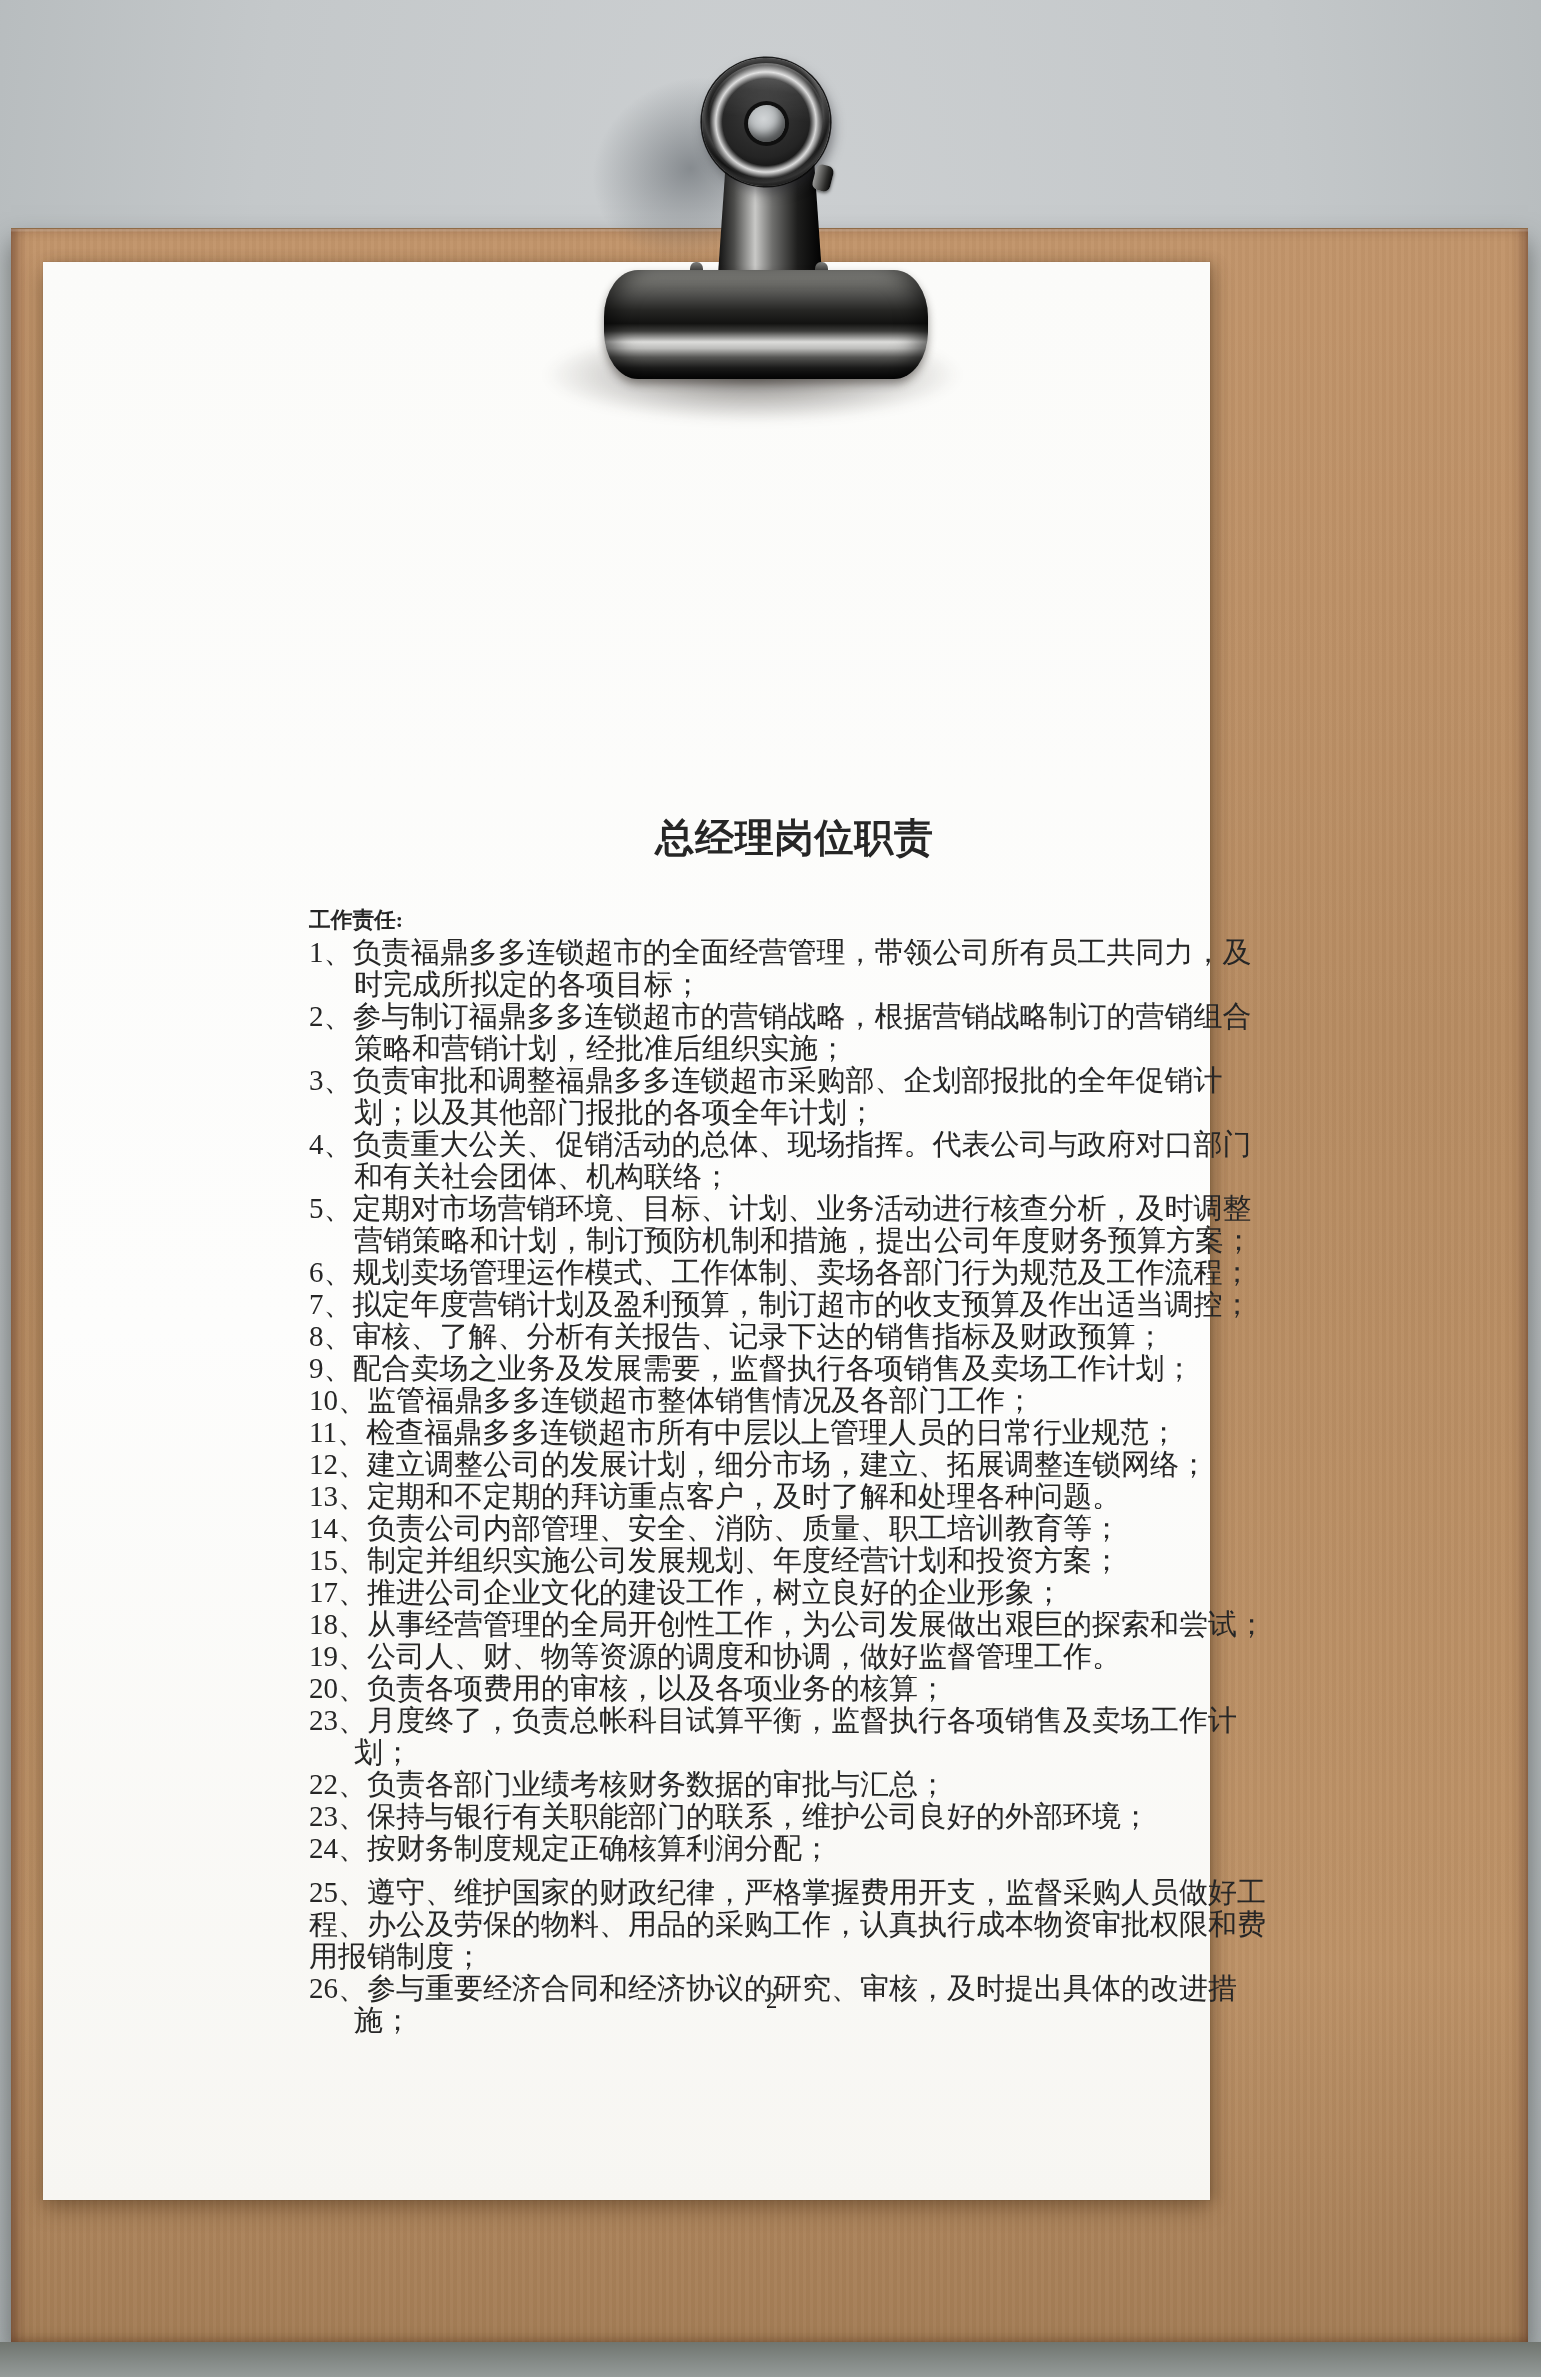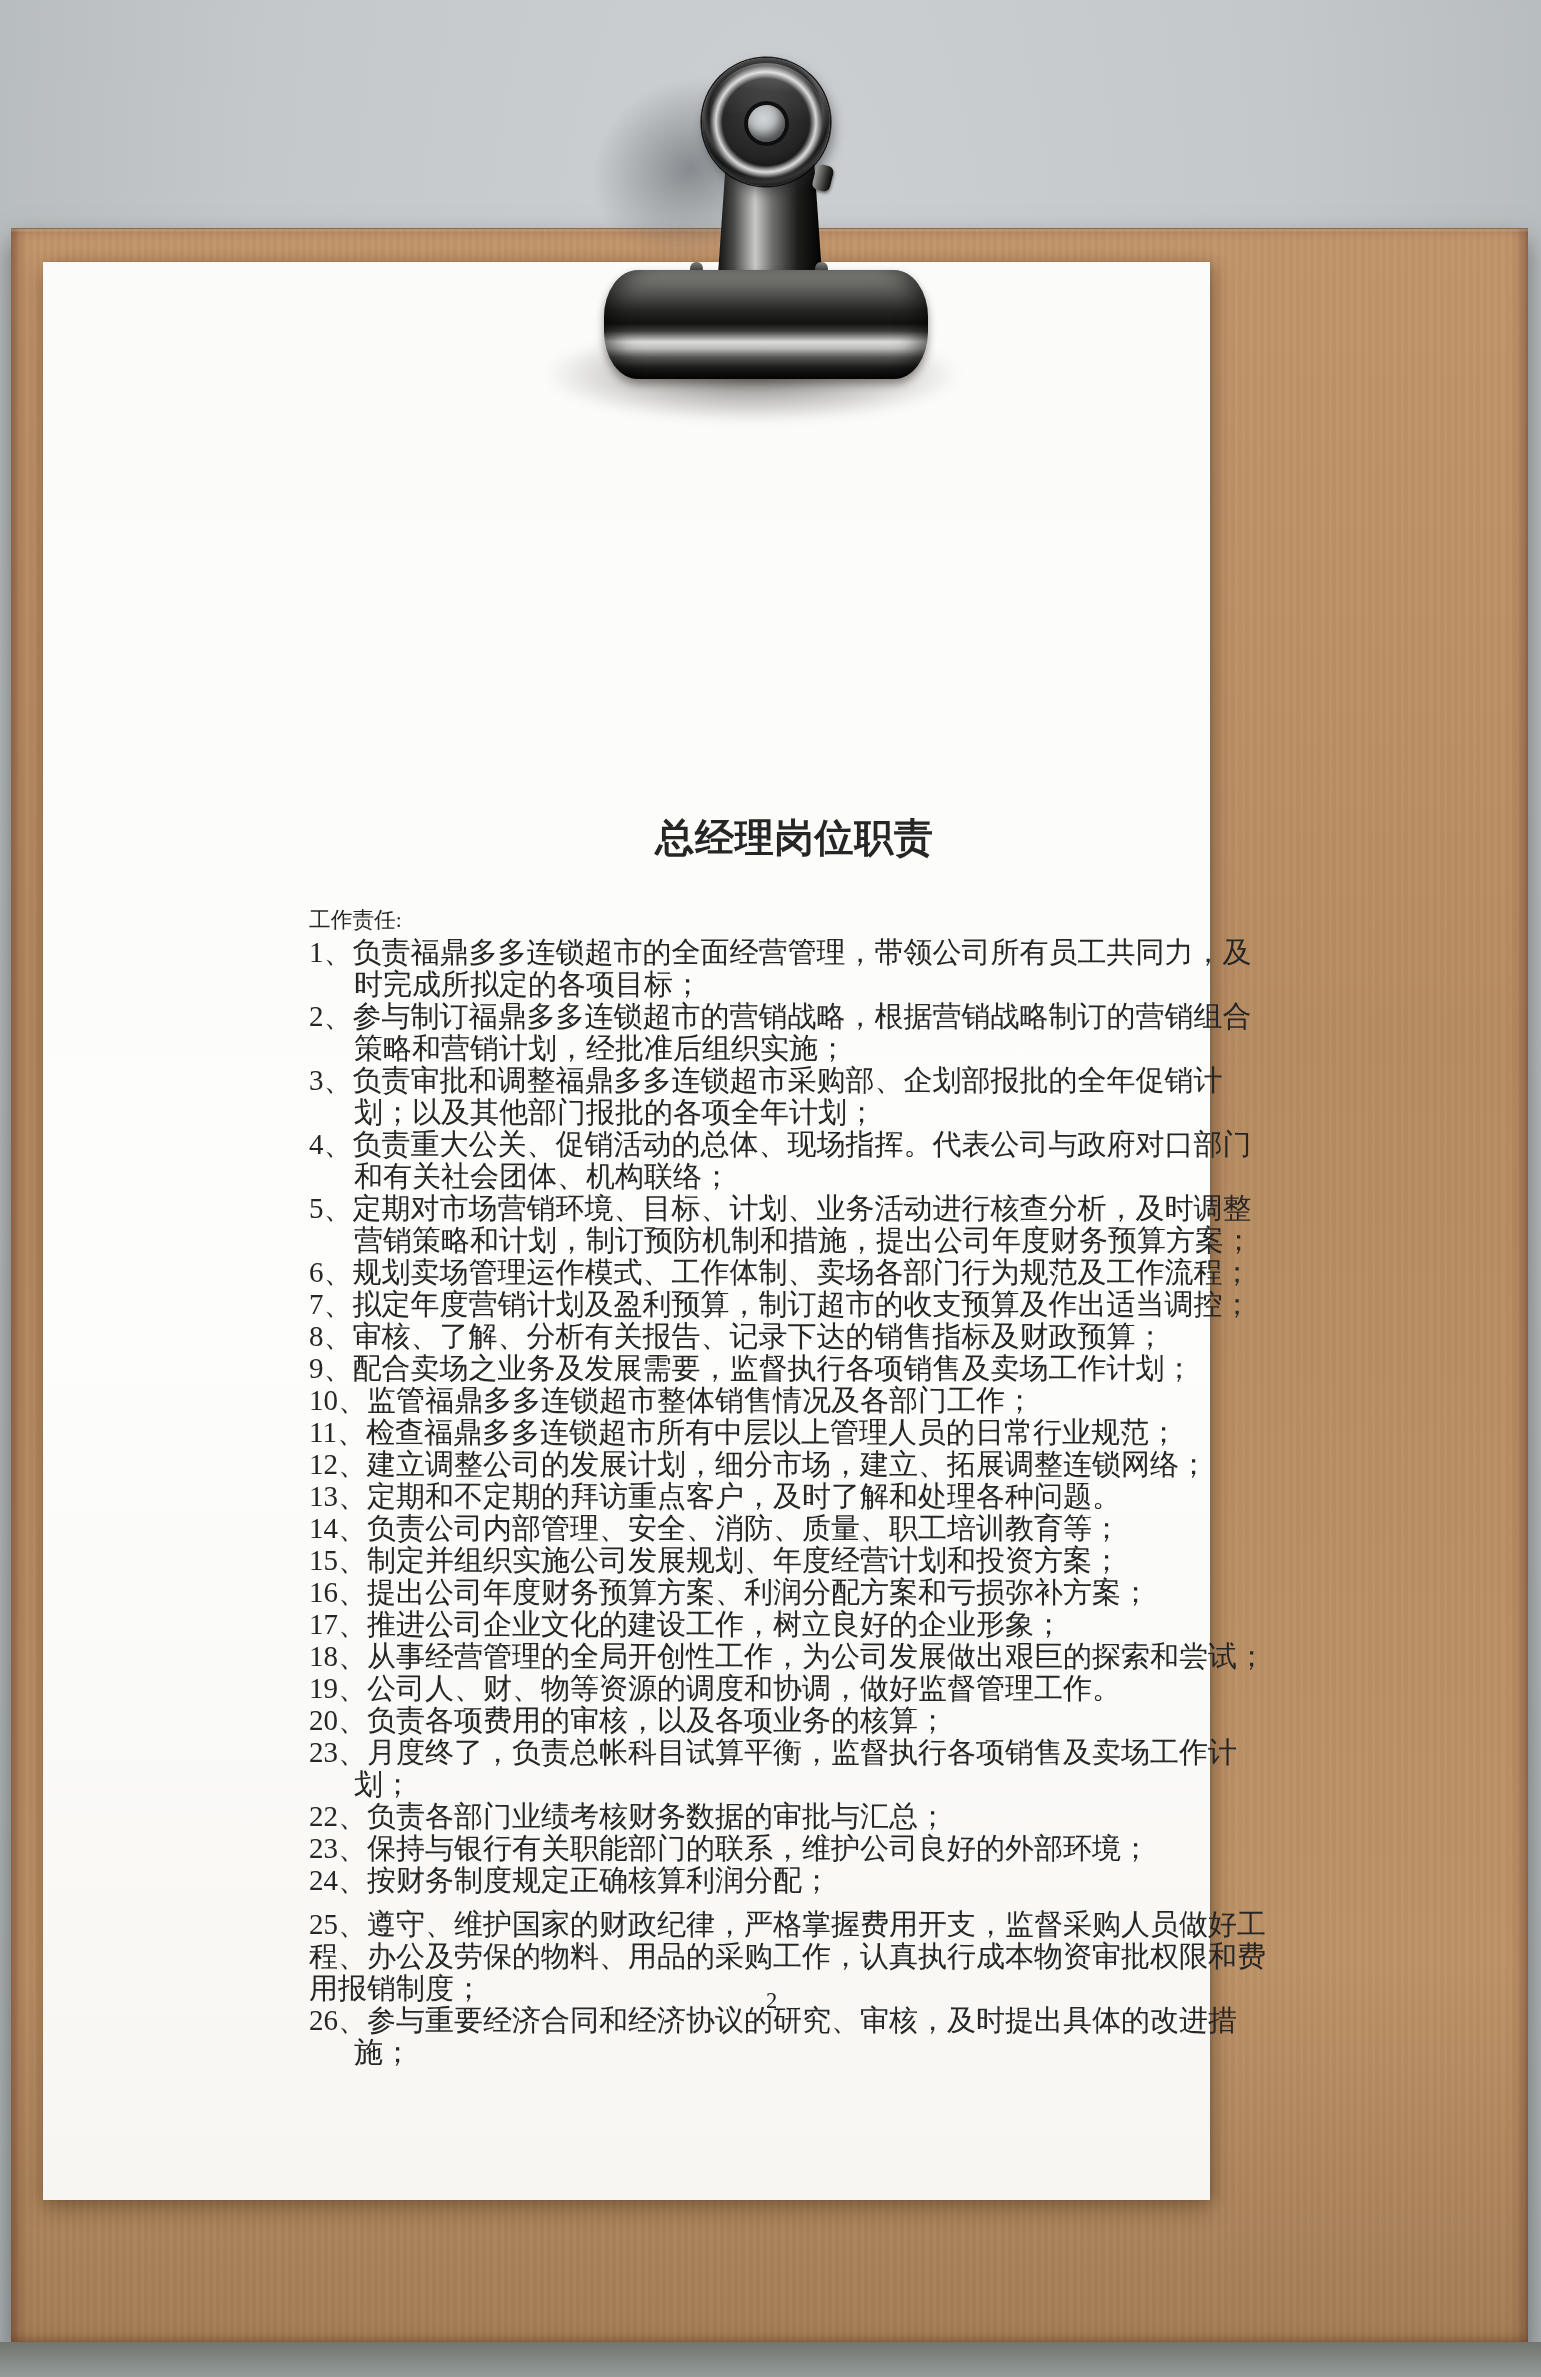--- a/index.html
+++ b/index.html
@@ -49,21 +49,21 @@
   .doc-text{
     position:absolute;left:266px;top:552px;width:971px;
     color:var(--ink);
   }
   .title{
     margin:0 0 42px 0;
     font-size:39px;line-height:48px;font-weight:700;
     text-align:center;letter-spacing:0.8px;
   }
   .heading{
-    margin:0;font-size:21.7px;line-height:32px;font-weight:400;
+    margin:0;font-size:21.7px;line-height:32px;font-weight:700;
   }
   .items{margin:0;}
   .item{
     margin:0;font-size:29px;line-height:32px;
     padding-left:45px;text-indent:-45px;
   }
   .item.flush{padding-left:0;text-indent:0;margin-top:12px;}
   .num{display:inline;}
   .txt{display:inline;}
   .page-num{
@@ -172,21 +172,20 @@
   <p class="item"><span class="num">11、</span><span class="txt">检查福鼎多多连锁超市所有中层以上管理人员的日常行业规范；</span></p>
 
   <p class="item"><span class="num">12、</span><span class="txt">建立调整公司的发展计划，细分市场，建立、拓展调整连锁网络；</span></p>
 
   <p class="item"><span class="num">13、</span><span class="txt">定期和不定期的拜访重点客户，及时了解和处理各种问题。</span></p>
 
   <p class="item"><span class="num">14、</span><span class="txt">负责公司内部管理、安全、消防、质量、职工培训教育等；</span></p>
 
   <p class="item"><span class="num">15、</span><span class="txt">制定并组织实施公司发展规划、年度经营计划和投资方案；</span></p>
 
-  <p class="item"><span class="num">16、</span><span class="txt">提出公司年度财务预算方案、利润分配方案和亏损弥补方案；</span></p>
 
   <p class="item"><span class="num">17、</span><span class="txt">推进公司企业文化的建设工作，树立良好的企业形象；</span></p>
 
   <p class="item"><span class="num">18、</span><span class="txt">从事经营管理的全局开创性工作，为公司发展做出艰巨的探索和尝试；</span></p>
 
   <p class="item"><span class="num">19、</span><span class="txt">公司人、财、物等资源的调度和协调，做好监督管理工作。</span></p>
 
   <p class="item"><span class="num">20、</span><span class="txt">负责各项费用的审核，以及各项业务的核算；</span></p>
 
   <p class="item"><span class="num">23、</span><span class="txt">月度终了，负责总帐科目试算平衡，监督执行各项销售及卖场工作计划；</span></p>

